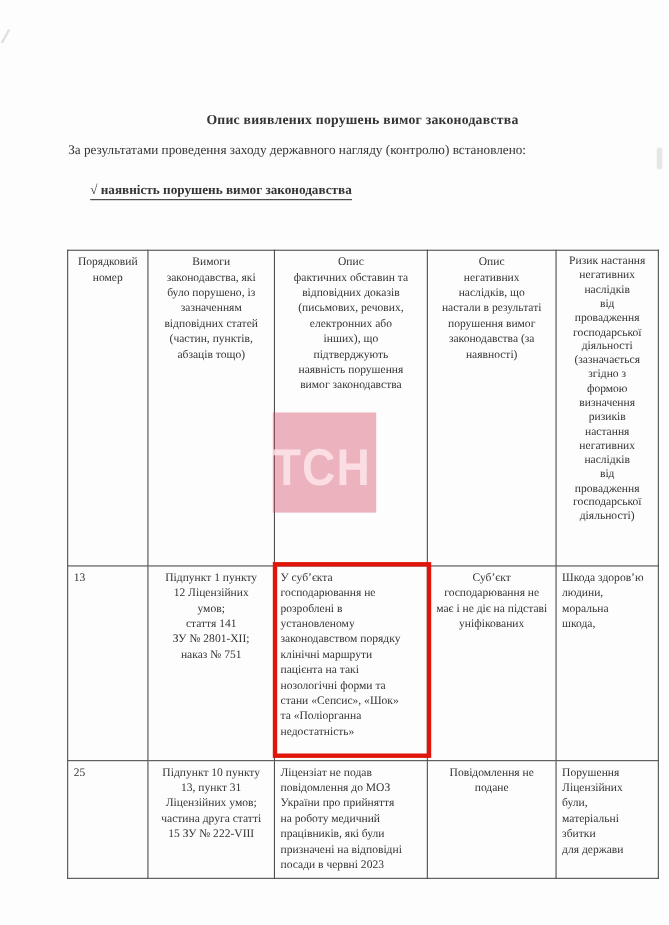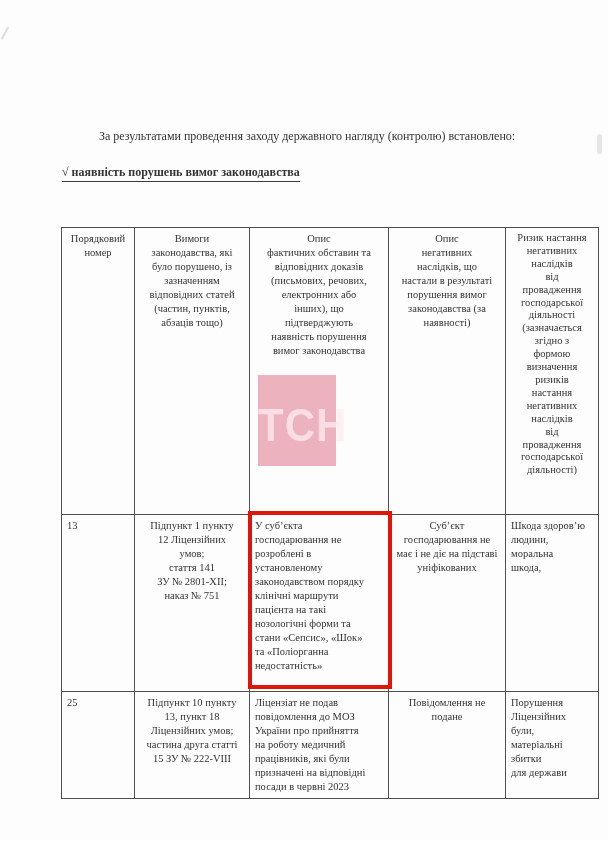--- a/index.html
+++ b/index.html
@@ -8,24 +8,24 @@
     font-family:"Liberation Serif",serif;color:#343434;
     position:relative;
   }
   .page{position:absolute;inset:0;background:#fdfdfd;}
 
   
   .title{
     position:absolute;left:61px;top:102px;width:537px;
     text-align:center;font-size:12.5px;font-weight:bold;letter-spacing:.2px;
   }
-  .intro{position:absolute;left:62px;top:129px;font-size:12px;margin-left:37px;}
+  .intro{position:absolute;left:62px;top:129px;font-size:12px;}
   .opt{position:absolute;left:62px;font-size:12px;}
   .opt-1{top:147px;}
-  .opt-2{top:165px;font-weight:bold;}
+  .opt-2{top:165px;font-weight:bold;margin-left:20px;}
   .opt-2 .u{border-bottom:1.6px solid #3a3a3a;display:inline-block;padding-bottom:1px;}
   .checkbox{
     display:inline-block;width:10px;height:10px;border:1.2px solid #3a3a3a;
     vertical-align:-1px;margin-right:5px;background:transparent;
   }
   .checkmark{font-weight:bold;margin-right:3px;}
 
   
   table.viol{
     position:absolute;left:61px;top:227px;width:537px;
@@ -49,22 +49,22 @@
   th.mid{vertical-align:middle;text-align:center;}
   th.risk-h{vertical-align:top;text-align:center;line-height:12.9px;padding-top:4px;}
   td.num{text-align:left;}
   td.req{text-align:center;}
   td.facts{text-align:left;}
   td.cons{text-align:center;}
   td.risk{text-align:left;}
 
   
   .watermark{
-    position:absolute;left:258px;top:375px;width:78px;height:91px;
-    background:rgba(213,82,108,0.44);z-index:4;text-align:center;
+    position:absolute;left:248px;top:375px;width:94px;height:91px;
+    background:rgba(213,82,108,0.44);z-index:4;text-align:left;
   }
   .watermark .wm-text{
     display:block;margin-top:27px;
     font-family:"Liberation Sans",sans-serif;font-weight:bold;
     font-size:42px;line-height:1;letter-spacing:1px;
     transform:scaleY(1.12);transform-origin:top center;
     color:rgba(255,233,238,0.78);
   }
 
   
@@ -84,20 +84,21 @@
   }
 </style>
 </head>
 <body>
 
 <div class="page">
 
   <div class="artifact-tl"></div>
   <div class="artifact-r"></div>
 
+  <div class="title">Опис виявлених порушень вимог законодавства</div>
 
   <div class="intro">За результатами проведення заходу державного нагляду (контролю) встановлено:</div>
 
 
   <div class="opt opt-2">
     <span class="u"><span class="checkmark">√</span><span>наявність порушень вимог законодавства</span></span>
   </div>
 
   <table class="viol">
     <colgroup>
@@ -180,21 +181,21 @@
 має і не діє на підставі
 уніфікованих</td>
         <td class="risk">Шкода здоров’ю
 людини,
 моральна
 шкода,</td>
       </tr>
       <tr class="r25">
         <td class="num">25</td>
         <td class="req">Підпункт 10 пункту
-13, пункт 18
+13, пункт 31
 Ліцензійних умов;
 частина друга статті
 15 ЗУ № 222-VIII</td>
         <td class="facts">Ліцензіат не подав
 повідомлення до МОЗ
 України про прийняття
 на роботу медичний
 працівників, які були
 призначені на відповідні
 посади в червні 2023</td>

